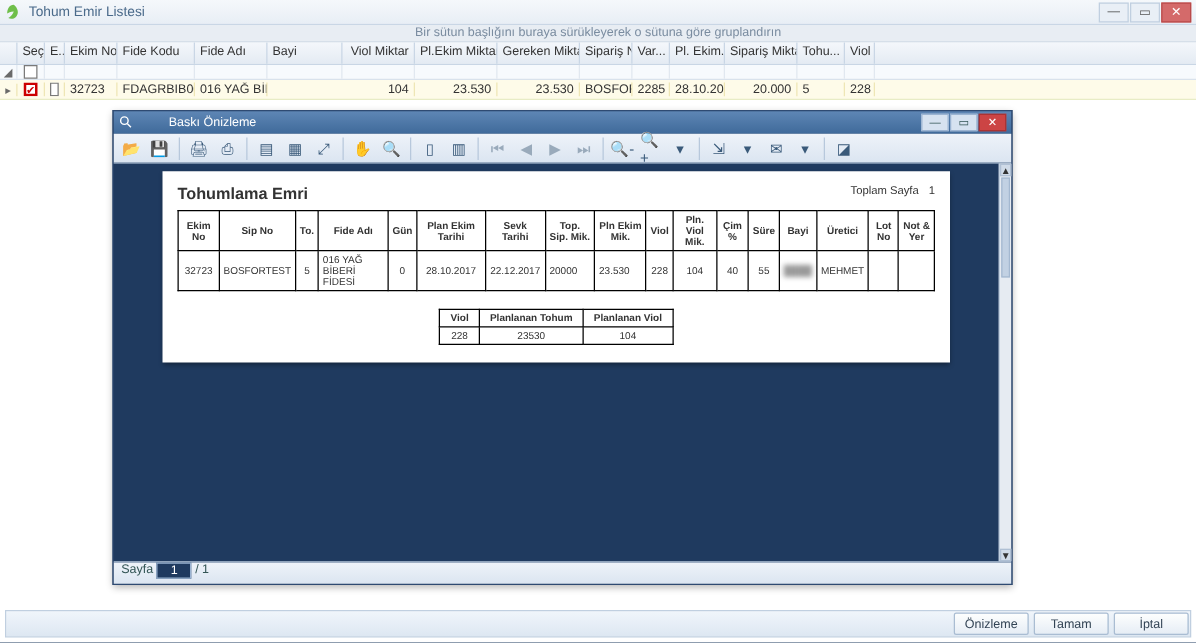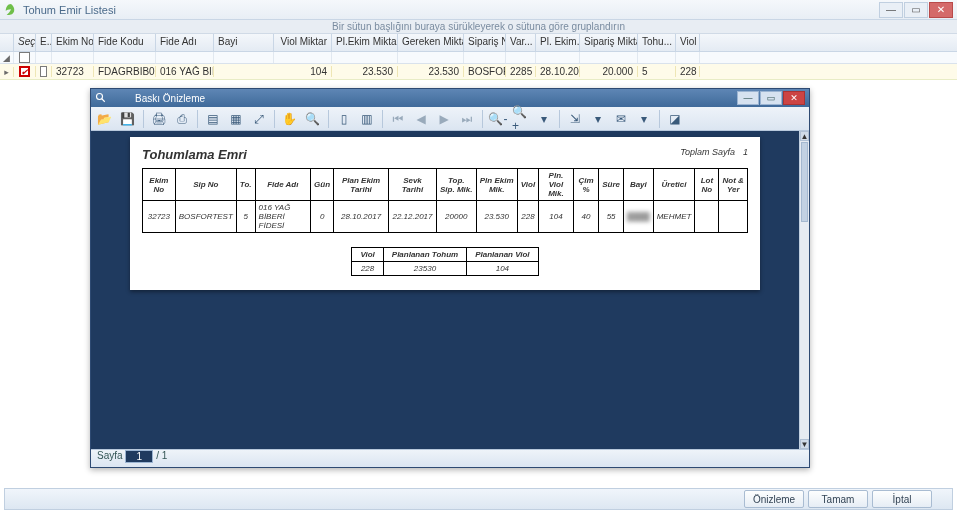--- a/index.html
+++ b/index.html
@@ -23,21 +23,21 @@
   .filter-row .fc { border-right:1px solid #e1e8f0; }
 
   
   .data-row { display:flex; height:16px; background:#fefbe9; border-bottom:1px solid #e8ecc5; font-size:10px; align-items:center;}
   .dc { border-right:1px solid #eee6b5; padding:0 4px; overflow:hidden; white-space:nowrap; }
   .checkbox-cell { display:flex; align-items:center; justify-content:center; }
   .cb { width:11px; height:11px; border:1px solid #7a7a7a; background:#fff; display:inline-flex; align-items:center; justify-content:center; font-size:9px; color:#c00; }
   .row-indicator { width:10px; display:flex; align-items:center; justify-content:center; color:#6a6a6a; font-size:9px;}
 
   
-  .c0{width:14px;} .c1{width:22px;font-style:italic;} .c2{width:16px;} .c3{width:42px;} .c4{width:62px;}
+  .c0{width:14px;} .c1{width:22px;} .c2{width:16px;} .c3{width:42px;} .c4{width:62px;}
   .c5{width:58px;} .c6{width:60px;} .c7{width:58px;} .c8{width:66px;} .c9{width:66px;}
   .c10{width:42px;} .c11{width:30px;} .c12{width:44px;} .c13{width:58px;} .c14{width:38px;}
   .c15{width:24px;}
 
   .num { text-align:right; }
 
   
   .preview-window { position:absolute; left:90px; top:88px; width:720px; height:380px; background:#1f3a5f; border:1px solid #2e4a72; box-shadow:0 2px 6px rgba(0,0,0,.3);}
   .preview-titlebar { height:18px; background: linear-gradient(#5e86b5,#3f6a9a); display:flex; align-items:center; padding:0 4px; color:#fff; font-size:10px;gap:24px;}
   .preview-titlebar .pt-title { flex:1; }
@@ -48,45 +48,45 @@
   .preview-toolbar { height:24px; background: linear-gradient(#eef3f9,#dbe5f1); display:flex; align-items:center; padding:0 4px; gap:3px; border-bottom:1px solid #b7c8dc;}
   .tb-btn { width:20px; height:20px; border:1px solid transparent; display:flex; align-items:center; justify-content:center; font-size:12px; color:#3a5a7a; cursor:pointer; border-radius:2px;}
   .tb-sep { width:1px; height:18px; background:#b7c8dc; margin:0 2px;}
 
   .preview-body { position:absolute; top:42px; bottom:18px; left:0; right:10px; background:#1f3a5f; display:flex; flex-direction:column; align-items:center; overflow:hidden;}
   .scrollbar-v { position:absolute; right:0; top:42px; bottom:18px; width:10px; background:#e6ebf2; border-left:1px solid #c0cfe0; display:flex; flex-direction:column;}
   .sb-arrow { height:10px; background:#d0dbe8; border:1px solid #b0c0d4; font-size:8px; display:flex; align-items:center; justify-content:center;}
   .sb-thumb { flex:0 0 80px; background:#c2d1e3; border:1px solid #a4b8d0; margin:1px;}
   .sb-track { flex:1;}
 
-  .page { width:630px; background:#fff; margin-top:6px; padding:10px 12px 14px; box-shadow:0 2px 4px rgba(0,0,0,.4);font-style:italic;}
+  .page { width:630px; background:#fff; margin-top:6px; padding:10px 12px 14px; box-shadow:0 2px 4px rgba(0,0,0,.4);}
 
   .report-head { display:flex; justify-content:space-between; align-items:flex-start; margin-bottom:6px;}
   .report-title { font-weight:bold; font-size:13px; }
   .report-meta { font-size:9px; text-align:right;}
   .report-meta .tp { display:flex; gap:8px; justify-content:flex-end; margin-bottom:2px;}
   .report-meta .pd { border:1px solid #000; padding:1px 6px; display:inline-block; font-size:9px;}
   .report-meta .pd-label { border:1px solid #000; padding:1px 6px; display:inline-block; font-size:9px; }
 
   table.report { border-collapse:collapse; width:100%; font-size:8px;}
   table.report th, table.report td { border:1px solid #000; padding:2px 3px; text-align:center; vertical-align:middle; }
   table.report th { font-weight:bold; background:#fff;}
   table.report td.left { text-align:left;}
-  table.report td.right { text-align:center;}
+  table.report td.right { text-align:left;}
 
   .summary-wrap { display:flex; justify-content:center; margin-top:14px;}
   table.summary { border-collapse:collapse; font-size:8px;}
   table.summary th, table.summary td { border:1px solid #000; padding:2px 8px; text-align:center;}
   table.summary .hdr { font-weight:bold; }
 
   .preview-status { position:absolute; left:0; right:0; bottom:0; height:18px; background: linear-gradient(#eef3f9,#dbe5f1); border-top:1px solid #b7c8dc; display:flex; align-items:flex-start; padding:0 6px; font-size:10px; color:#355;}
   .preview-status input { width:28px; height:13px; background:#1f3a5f; color:#fff; border:1px solid #9bb4d2; font-size:10px; text-align:center;}
 
   
-  .bottom-bar { position:absolute; left:4px; right:4px; bottom:4px; height:22px; background: linear-gradient(#f0f5fb,#dde7f2); border:1px solid #c0cfe0; display:flex; align-items:center; justify-content:flex-end; padding:0 20px; gap:4px;}
+  .bottom-bar { position:absolute; left:4px; right:4px; bottom:4px; height:22px; background: linear-gradient(#f0f5fb,#dde7f2); border:1px solid #c0cfe0; display:flex; align-items:center; justify-content:flex-end; padding:0 1px; gap:4px;}
   .bt { min-width:60px; height:18px; background: linear-gradient(#fdfefe,#e6edf5); border:1px solid #a9bcd2; font-size:10px; color:#345; display:flex; align-items:center; justify-content:center; cursor:pointer; border-radius:2px;}
 
   
   .leaf { width:12px; height:12px; }
   .blur { filter: blur(2px); color:#999;}
 </style>
 </head>
 <body>
 
 <div class="main-titlebar">

